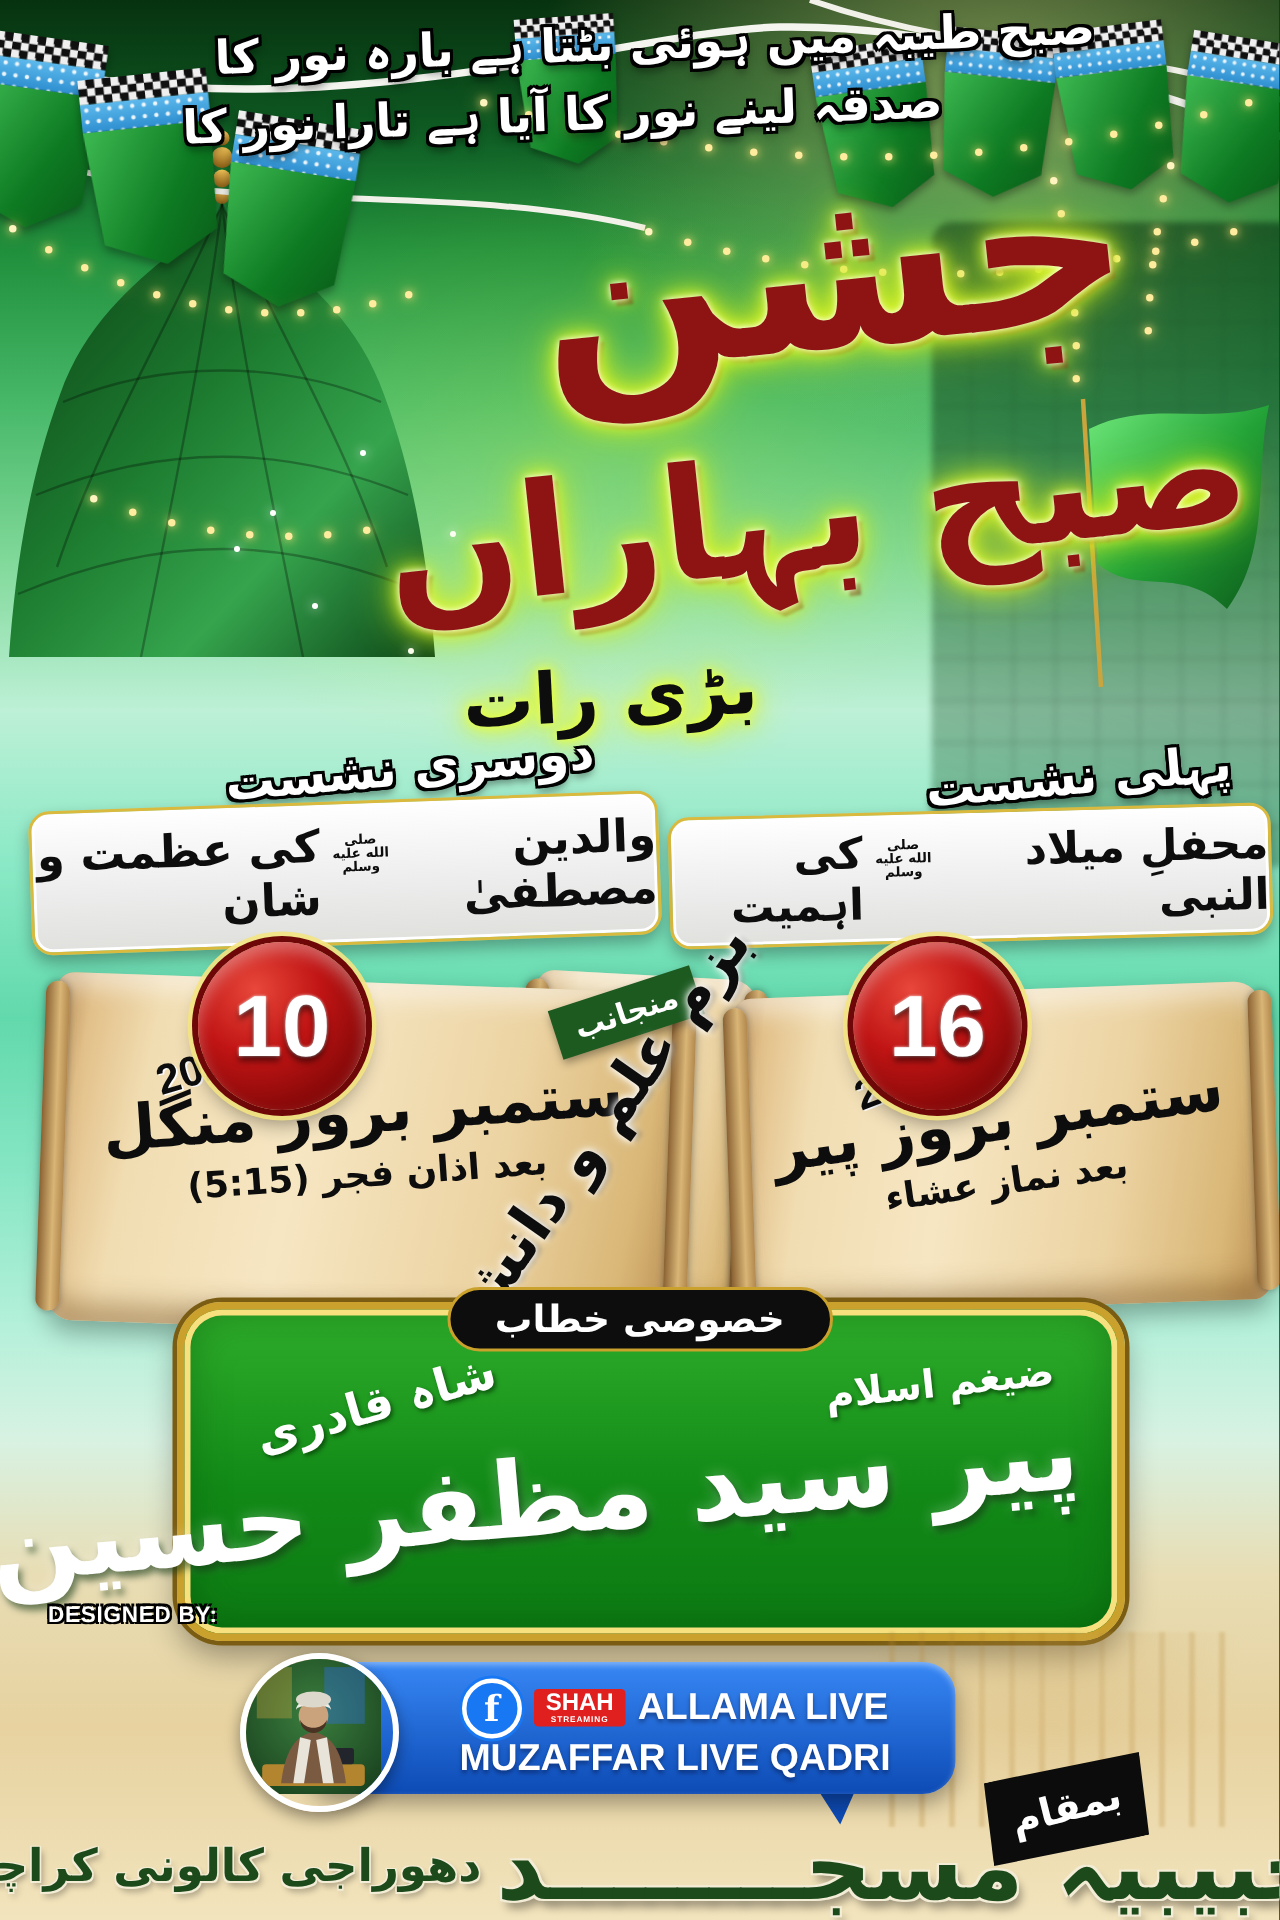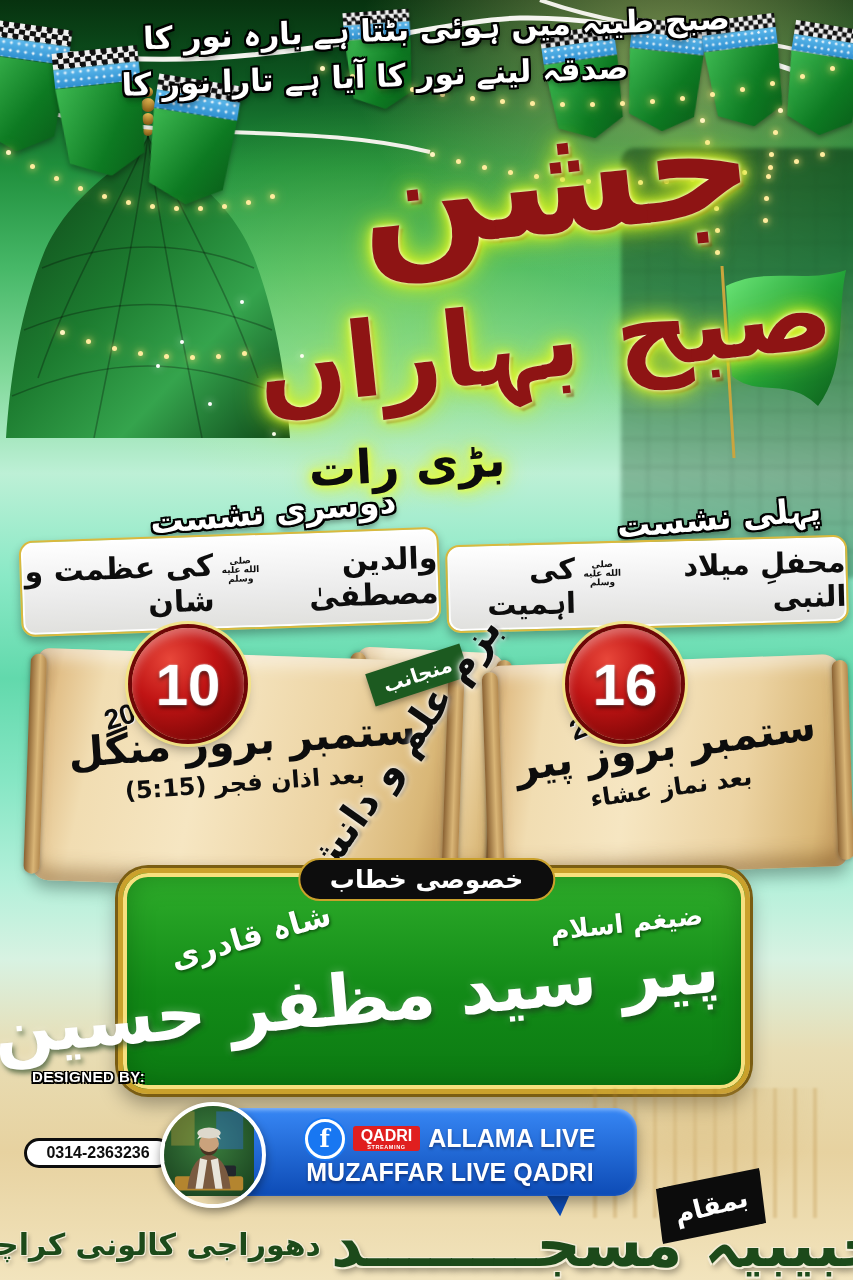--- a/index.html
+++ b/index.html
@@ -296,29 +296,28 @@
   <div id="organizer-label" class="abs urdu nowrap">منجانب</div>
   <div id="organizer-name" class="abs urdu nowrap">بزم علم و دانش</div>
 
   <div id="banner" class="abs"></div>
   <div id="special-pill" class="abs urdu">خصوصی خطاب</div>
   <div id="speaker-honorific" class="abs urdu nowrap">ضیغم اسلام</div>
   <div id="speaker-suffix" class="abs urdu nowrap">شاہ قادری</div>
   <div id="speaker-name" class="abs urdu nowrap">پیر سید مظفر حسین</div>
 
   <div id="designer-heading" class="abs">DESIGNED BY:</div>
-  <div id="phone-badge" class="abs">0314-2363236</div>
 
   <div id="live-bar" class="abs">
     <div class="live-row">
       <div id="fb-icon">
           <span>f</span>
         </div>
       <div id="live-badge">
-        <span class="lv">QADRI</span>
+        <span class="lv">SHAH</span>
         <span class="st">STREAMING</span>
       </div>
       <span class="live-title">ALLAMA LIVE</span>
     </div>
     <span class="live-title">MUZAFFAR LIVE QADRI</span>
   </div>
   <div id="live-tail" class="abs"></div>
 
   <div id="speaker-photo" class="abs">
     <svg width="90" height="90" viewBox="0 0 100 100">

